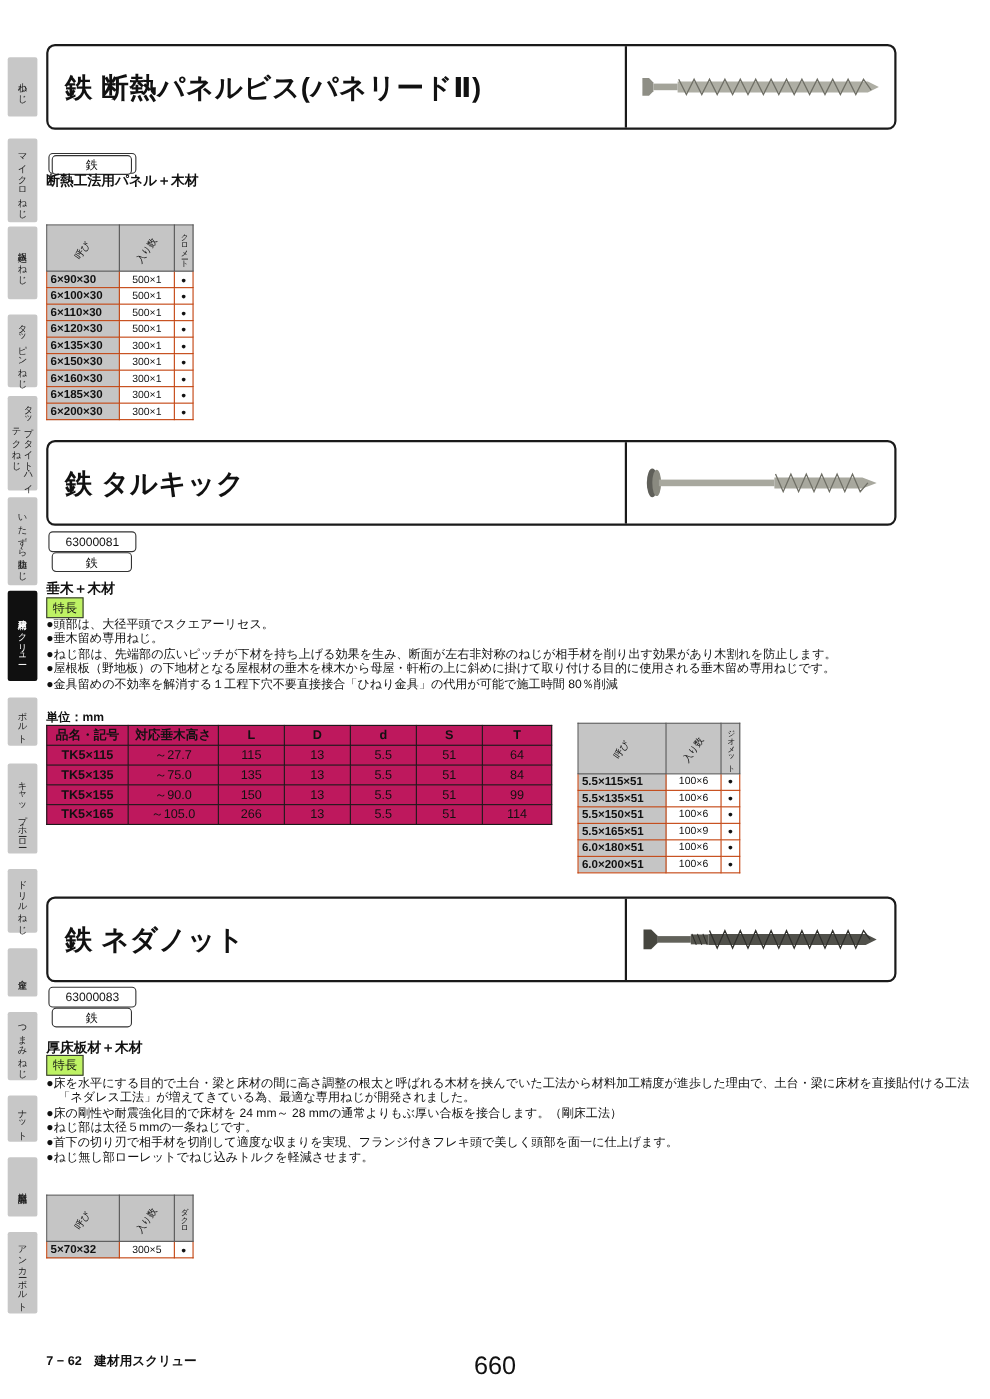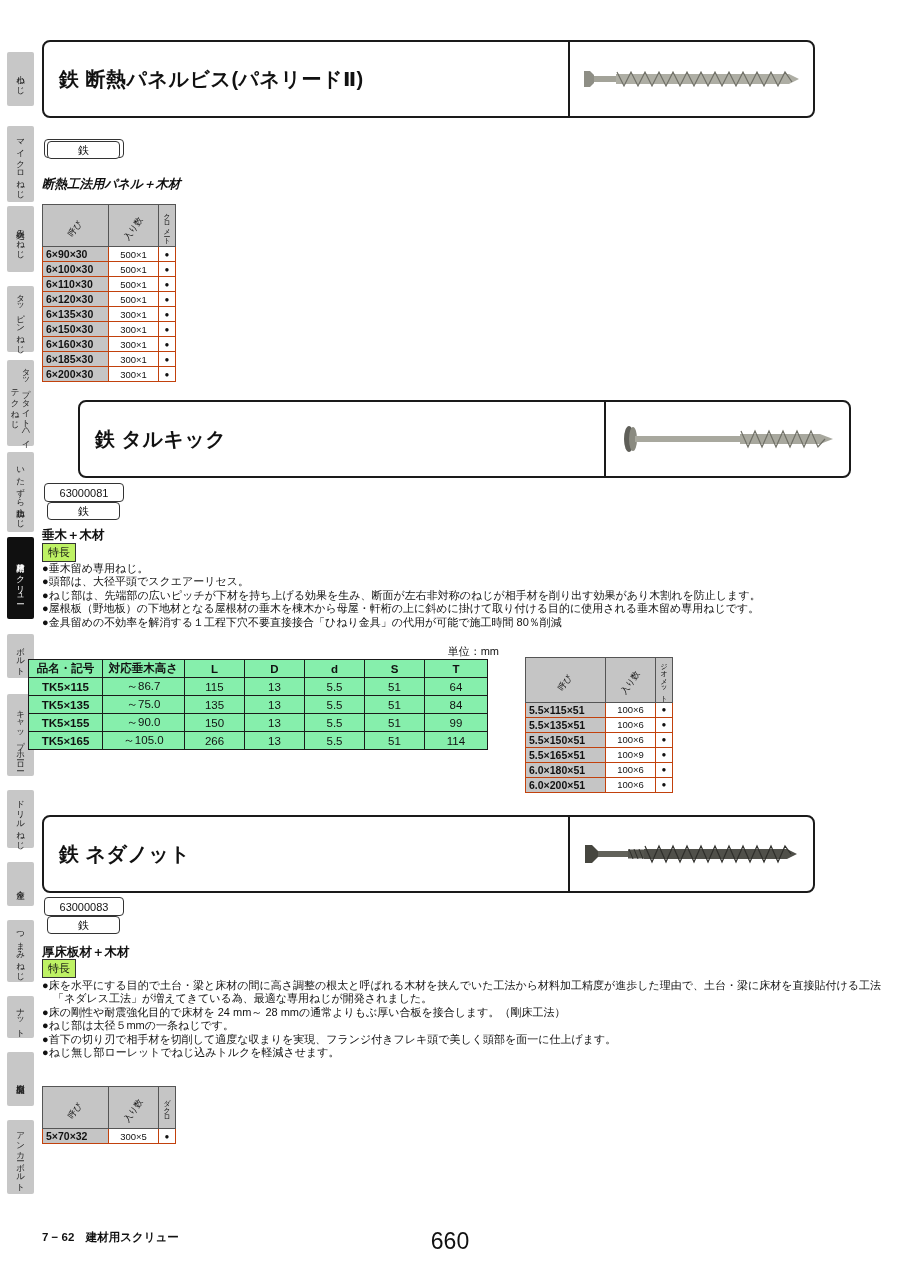--- a/index.html
+++ b/index.html
@@ -21,52 +21,52 @@
   .sb3{top:286px;height:66px;} .sb4{top:360px;height:86px;} .sb5{top:452px;height:80px;}
   .sb6{top:537px;height:82px;} .sb7{top:634px;height:44px;} .sb8{top:694px;height:82px;}
   .sb9{top:790px;height:58px;} .sb10{top:862px;height:44px;} .sb11{top:920px;height:62px;}
   .sb12{top:996px;height:42px;} .sb13{top:1052px;height:54px;} .sb14{top:1120px;height:74px;}
 
   
   .title-box {
     position:absolute; left:42px; width:773px; height:78px;
     border:2px solid #1a1a1a; border-radius:8px; display:flex; background:#fff;
   }
-  #tbox1{top:40px;} #tbox2{top:400px;margin-left:36px;} #tbox3{top:815px;}
+  #tbox1{top:40px;} #tbox2{top:400px;} #tbox3{top:815px;}
   .title-text { flex:1; display:flex; align-items:center; padding-left:15px;
-    font-size:20px; font-weight:bold; letter-spacing:0.5px; }
+    font-size:25px; font-weight:bold; letter-spacing:0.5px; }
   .title-img { width:245px; border-left:2px solid #1a1a1a; display:flex;
     align-items:center; justify-content:center; }
 
   
   .code-box { position:absolute; left:44px; width:80px; height:19px;
     border:1.2px solid #333; border-radius:4px; font-size:11px;
     display:flex; align-items:center; justify-content:center; background:#fff; }
   #code1{top:139px;} #code2{top:483px;} #code3{top:897px;}
   .mat-box { position:absolute; left:47px; width:73px; height:18px;
     border:1.2px solid #333; border-radius:4px; font-size:11px;
     display:flex; align-items:center; justify-content:center; background:#fff; }
   #mat1{top:141px;} #mat2{top:502px;} #mat3{top:916px;}
 
   .app-text { position:absolute; left:42px; font-size:12.5px; font-weight:bold; }
-  #app1{top:176px;font-style:italic;} #app2{top:527px;} #app3{top:944px;}
+  #app1{top:156px;} #app2{top:527px;} #app3{top:944px;}
 
   .feat-label { position:absolute; left:42px; border:1.2px solid #333;
     font-size:11px; padding:1px 5px; background:#bef264; }
   #featl2{top:543px;} #featl3{top:959px;}
 
   .features { position:absolute; left:42px; width:848px; font-size:11px; line-height:13.4px; }
   #feat2{top:562px;} #feat3{top:979px;}
   .feature-line { text-indent:-11px; padding-left:11px; }
 
   .unit-label { position:absolute; top:644px; left:42px; width:457px;
-    text-align:right; font-size:11px; font-weight:normal; }
-
-  
-  .spec-table { position:absolute; left:28px; top:659px; border-collapse:collapse; background:#86efac; }
+    font-size:11px; font-weight:bold; }
+
+  
+  .spec-table { position:absolute; left:42px; top:659px; border-collapse:collapse; background:#be185d; }
   .spec-table th, .spec-table td {
     border:1.5px solid #1a1a1a; height:18px; font-size:11.5px;
     text-align:center; padding:0 4px; }
   .spec-table th { font-weight:bold; }
   .spec-table td:first-child { font-weight:bold; }
 
   
   .size-table { border-collapse:collapse; background:#fff; }
   .size-table th { background:#c5c5c5; border:1px solid #555; height:42px;
     font-weight:normal; text-align:center; vertical-align:middle; padding:0; }
@@ -196,22 +196,22 @@
         <polygon points="125,15 205,15 218,20 205,25 125,25" fill="#a8a89e"></polygon>
         <path d="M126 12 L133 28 L140 12 L147 28 L154 12 L161 28 L168 12 L175 28 L182 12 L189 28 L196 12 L203 28 L210 20" stroke="#6f6f66" stroke-width="1.2" fill="none"></path>
       </svg>
     </div>
   </div>
   <div class="code-box" id="code2">63000081</div>
   <div class="mat-box" id="mat2">鉄</div>
   <div class="app-text" id="app2">垂木＋木材</div>
   <div class="feat-label" id="featl2">特長</div>
   <div class="features" id="feat2">
+      <div class="feature-line">●頭部は、大径平頭でスクエアーリセス。</div>
       <div class="feature-line">●垂木留め専用ねじ。</div>
-      <div class="feature-line">●頭部は、大径平頭でスクエアーリセス。</div>
       <div class="feature-line">●ねじ部は、先端部の広いピッチが下材を持ち上げる効果を生み、断面が左右非対称のねじが相手材を削り出す効果があり木割れを防止します。</div>
       <div class="feature-line">●屋根板（野地板）の下地材となる屋根材の垂木を棟木から母屋・軒桁の上に斜めに掛けて取り付ける目的に使用される垂木留め専用ねじです。</div>
       <div class="feature-line">●金具留めの不効率を解消する１工程下穴不要直接接合「ひねり金具」の代用が可能で施工時間 80％削減</div>
     </div>
   <div class="unit-label">単位：mm</div>
 
   <table class="spec-table">
     <colgroup>
       <col style="width:74px">
         <col style="width:82px">
@@ -228,21 +228,21 @@
         <th>L</th>
         <th>D</th>
         <th>d</th>
         <th>S</th>
         <th>T</th>
       </tr>
     </thead>
     <tbody>
         <tr>
           <td>TK5×115</td>
-          <td>～86.7</td>
+          <td>～27.7</td>
           <td>115</td>
           <td>13</td>
           <td>5.5</td>
           <td>51</td>
           <td>64</td>
         </tr>
         <tr>
           <td>TK5×135</td>
           <td>～75.0</td>
           <td>135</td>

